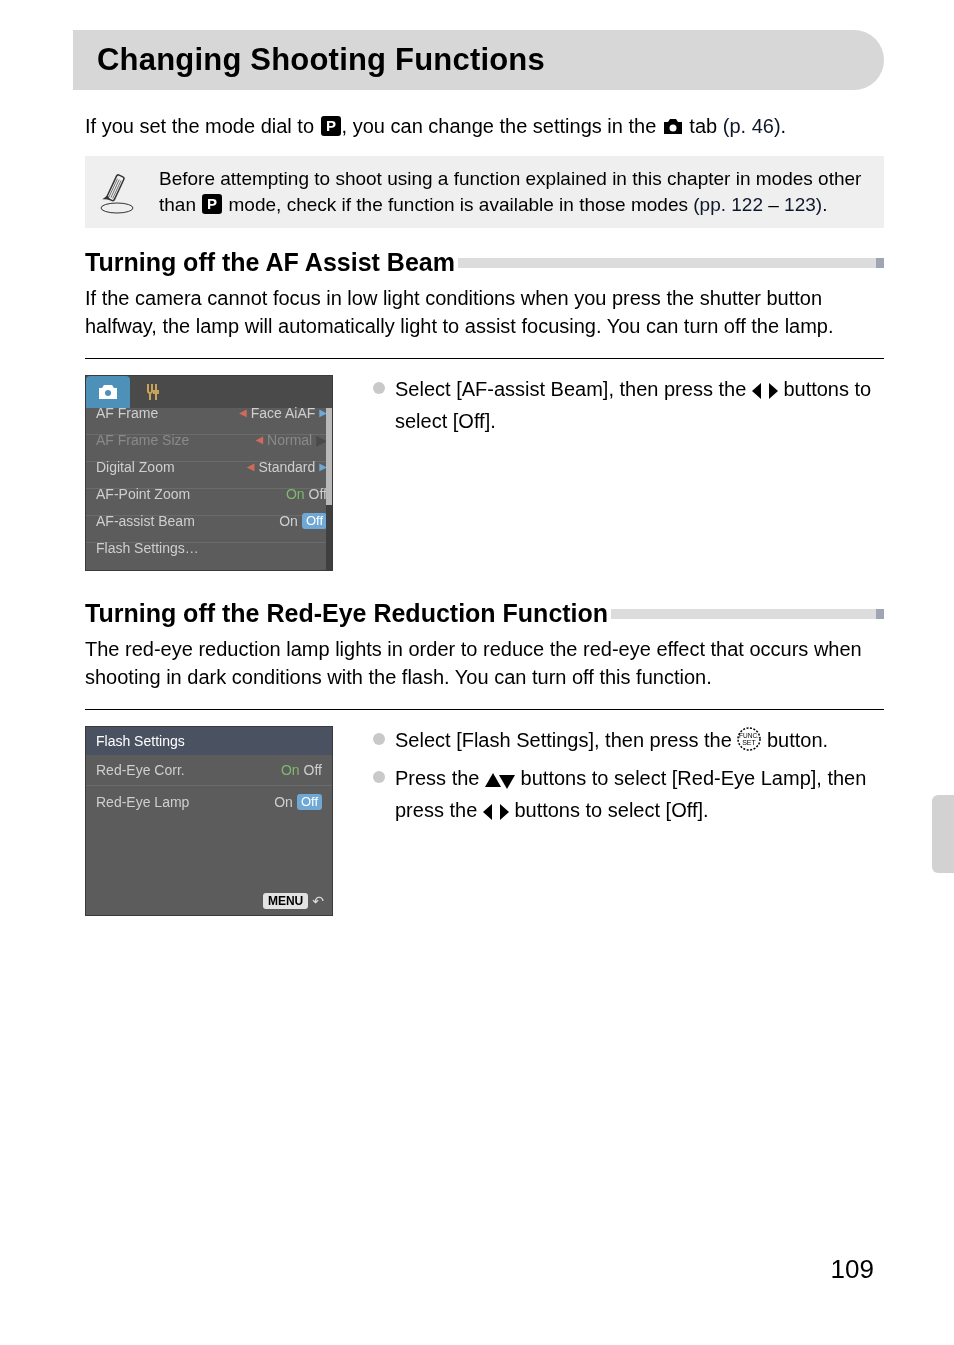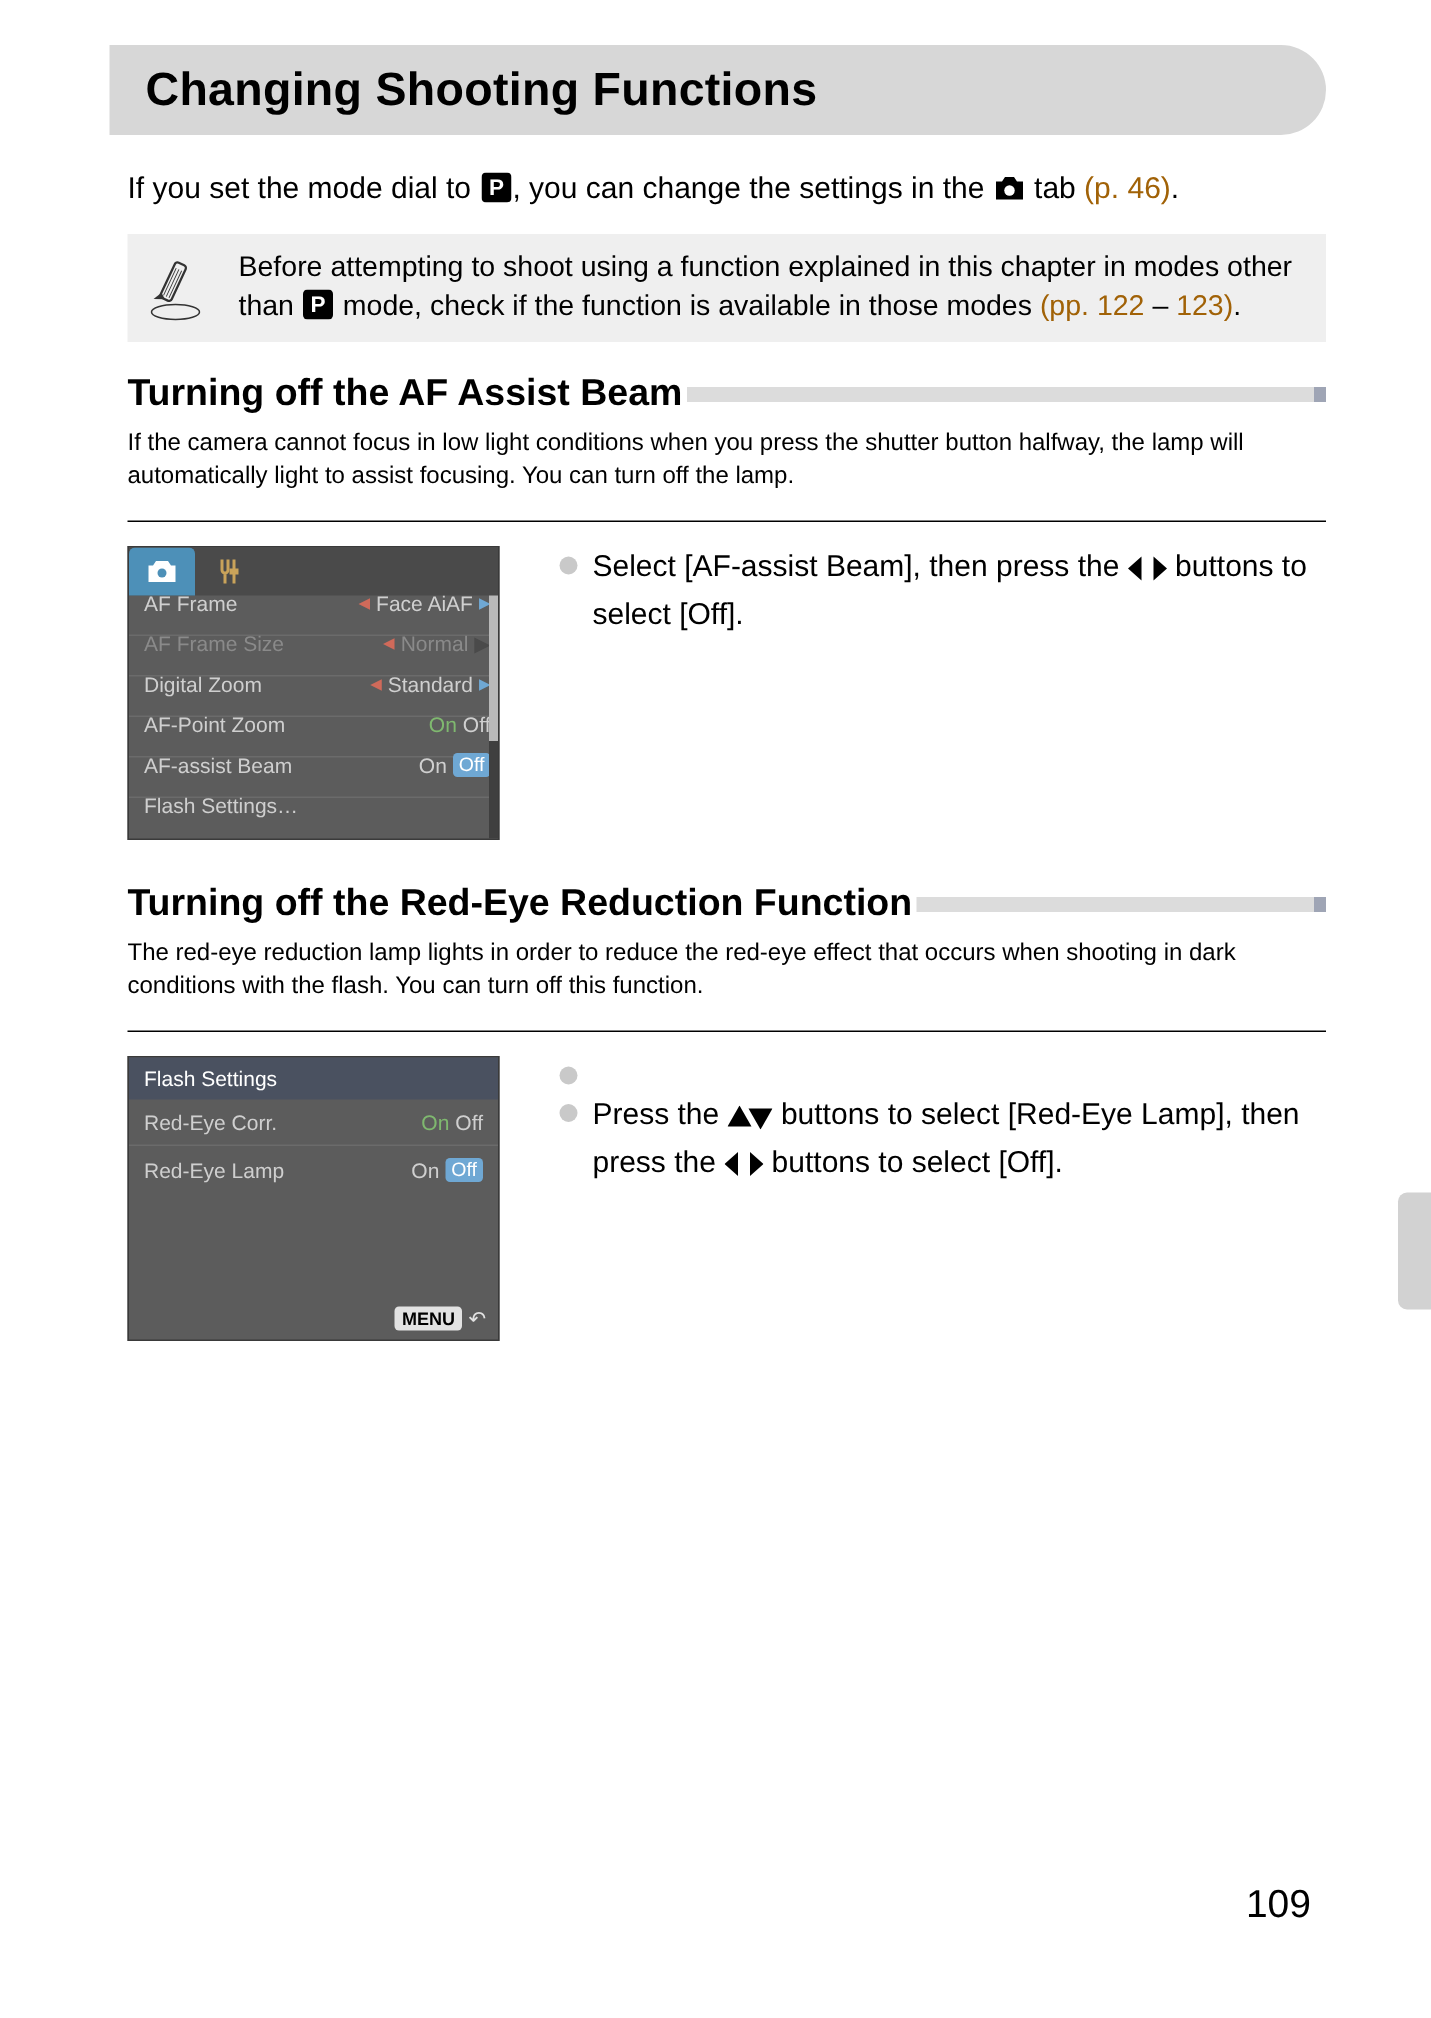--- a/index.html
+++ b/index.html
@@ -25,21 +25,21 @@
     font-family: Arial Black, Arial, sans-serif;
     font-weight: 900;
     font-size: 31px;
     letter-spacing: 0.2px;
   }
   .intro {
     font-size: 20px;
     line-height: 1.4;
     margin-bottom: 16px;
   }
-  .link { color: #a16207; }
+  .link { color: #0f172a; }
   .inline-icon {
     display: inline-block;
     vertical-align: -3px;
     width: 22px;
     height: 22px;
     text-align: center;
   }
   .note-box {
     background: #efefef;
     display: flex;
@@ -79,21 +79,21 @@
   .heading-bar::after {
     content: "";
     position: absolute;
     right: 0;
     top: 0;
     bottom: 0;
     width: 8px;
     background: #9fa5b5;
   }
   .section-body {
-    font-size: 16px;
+    font-size: 20px;
     line-height: 1.38;
     margin-bottom: 18px;
   }
   .content-row {
     display: flex;
     gap: 40px;
     border-top: 1px solid #000;
     padding-top: 16px;
     margin-top: 6px;
     margin-bottom: 28px;
@@ -394,20 +394,31 @@
       </div>
       <div class="menu-back">
         <span class="menu-pill">MENU</span>
         <span class="undo-icon">↶</span>
       </div>
     </div>
 
     <div class="instructions">
       <div class="bullet-line">
         <div class="grey-bullet"></div>
+        <div>
+          <span>Select [Flash Settings], then press the </span>
+          <span class="svg-inline">
+            <svg width="24" height="24" viewBox="0 0 24 24">
+                <circle cx="12" cy="12" r="11" fill="none" stroke="#000" stroke-width="1.5" stroke-dasharray="2 1.5"></circle>
+                <text x="12" y="11" text-anchor="middle" font-size="6.5" font-family="Arial">FUNC.</text>
+                <text x="12" y="18" text-anchor="middle" font-size="7" font-family="Arial">SET</text>
+              </svg>
+          </span>
+          <span> button.</span>
+        </div>
       </div>
       <div class="bullet-line">
         <div class="grey-bullet"></div>
         <div>
           <span>Press the </span>
           <span class="svg-inline">
             <svg width="30" height="16" viewBox="0 0 30 16">
                 <path d="M8 0 l-8 14 h16 z" fill="#000"></path>
                 <path d="M22 16 l-8 -14 h16 z" fill="#000"></path>
               </svg>

